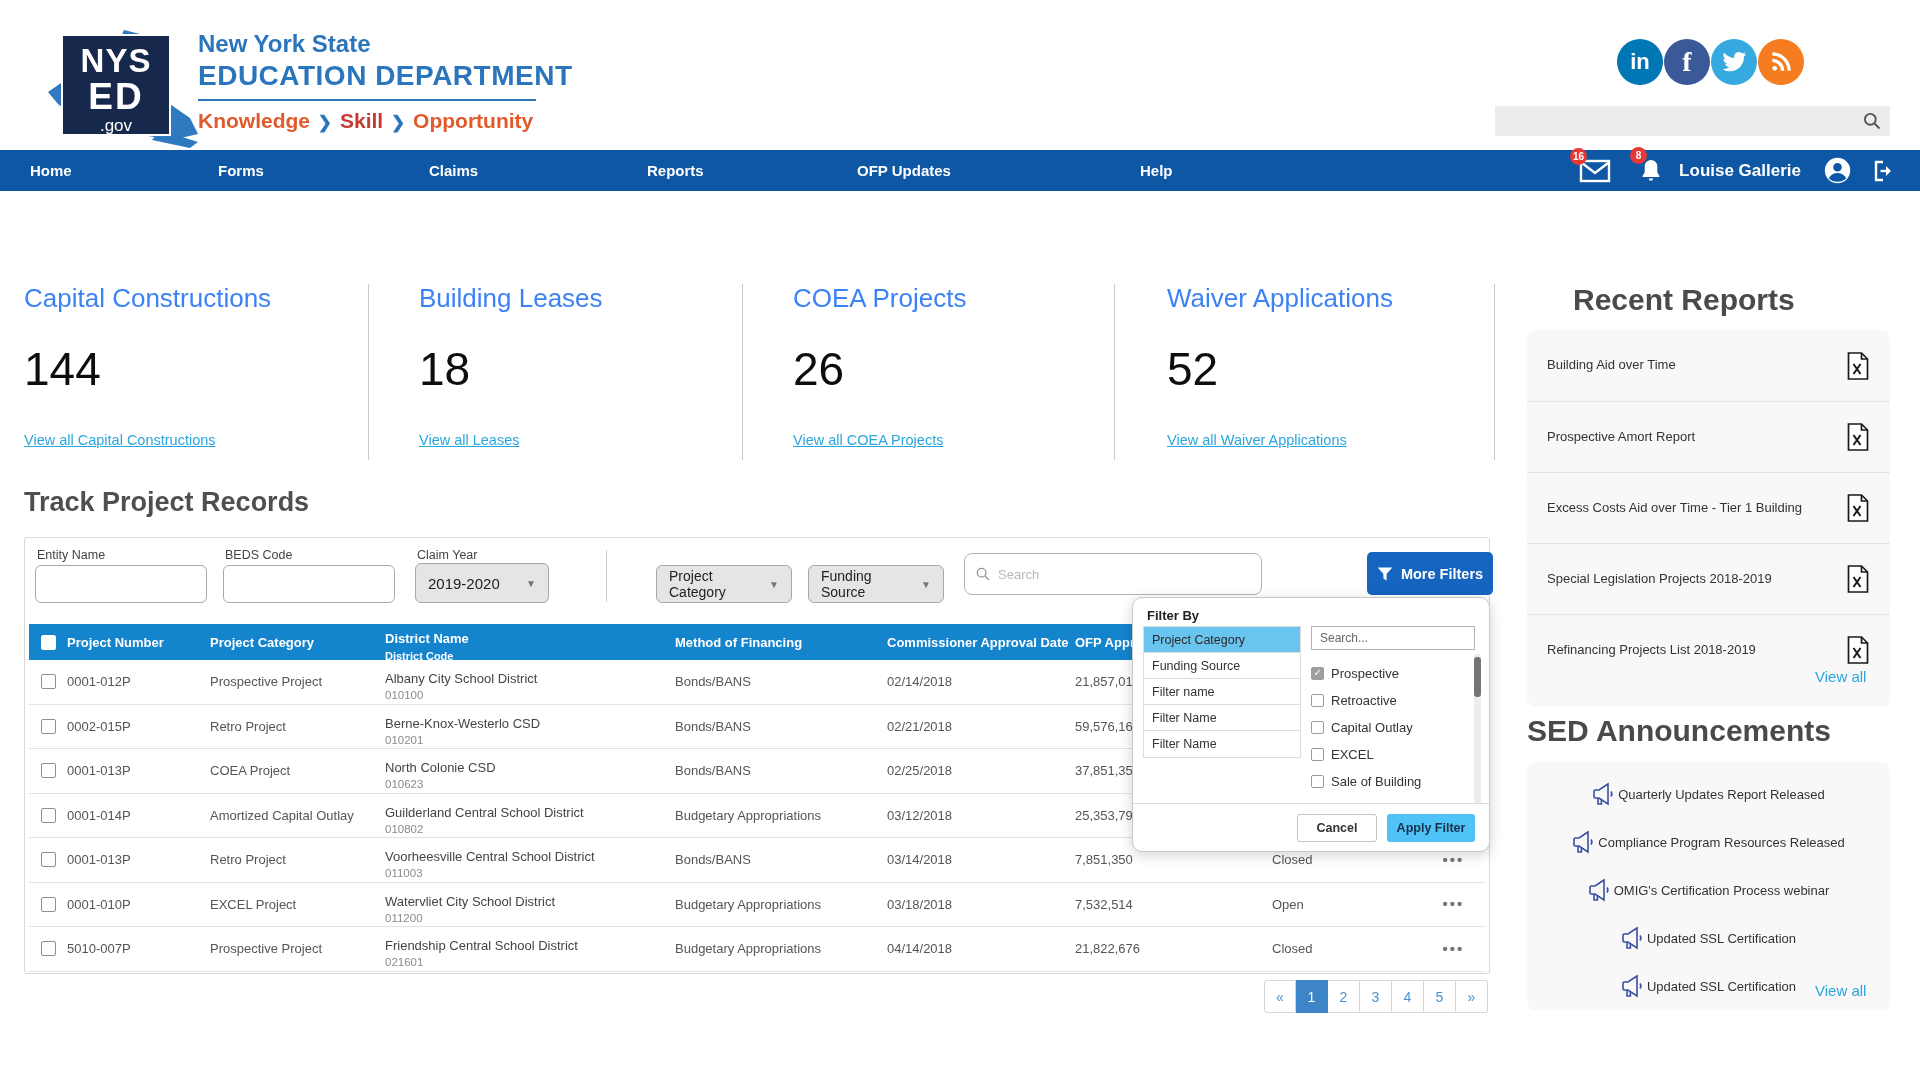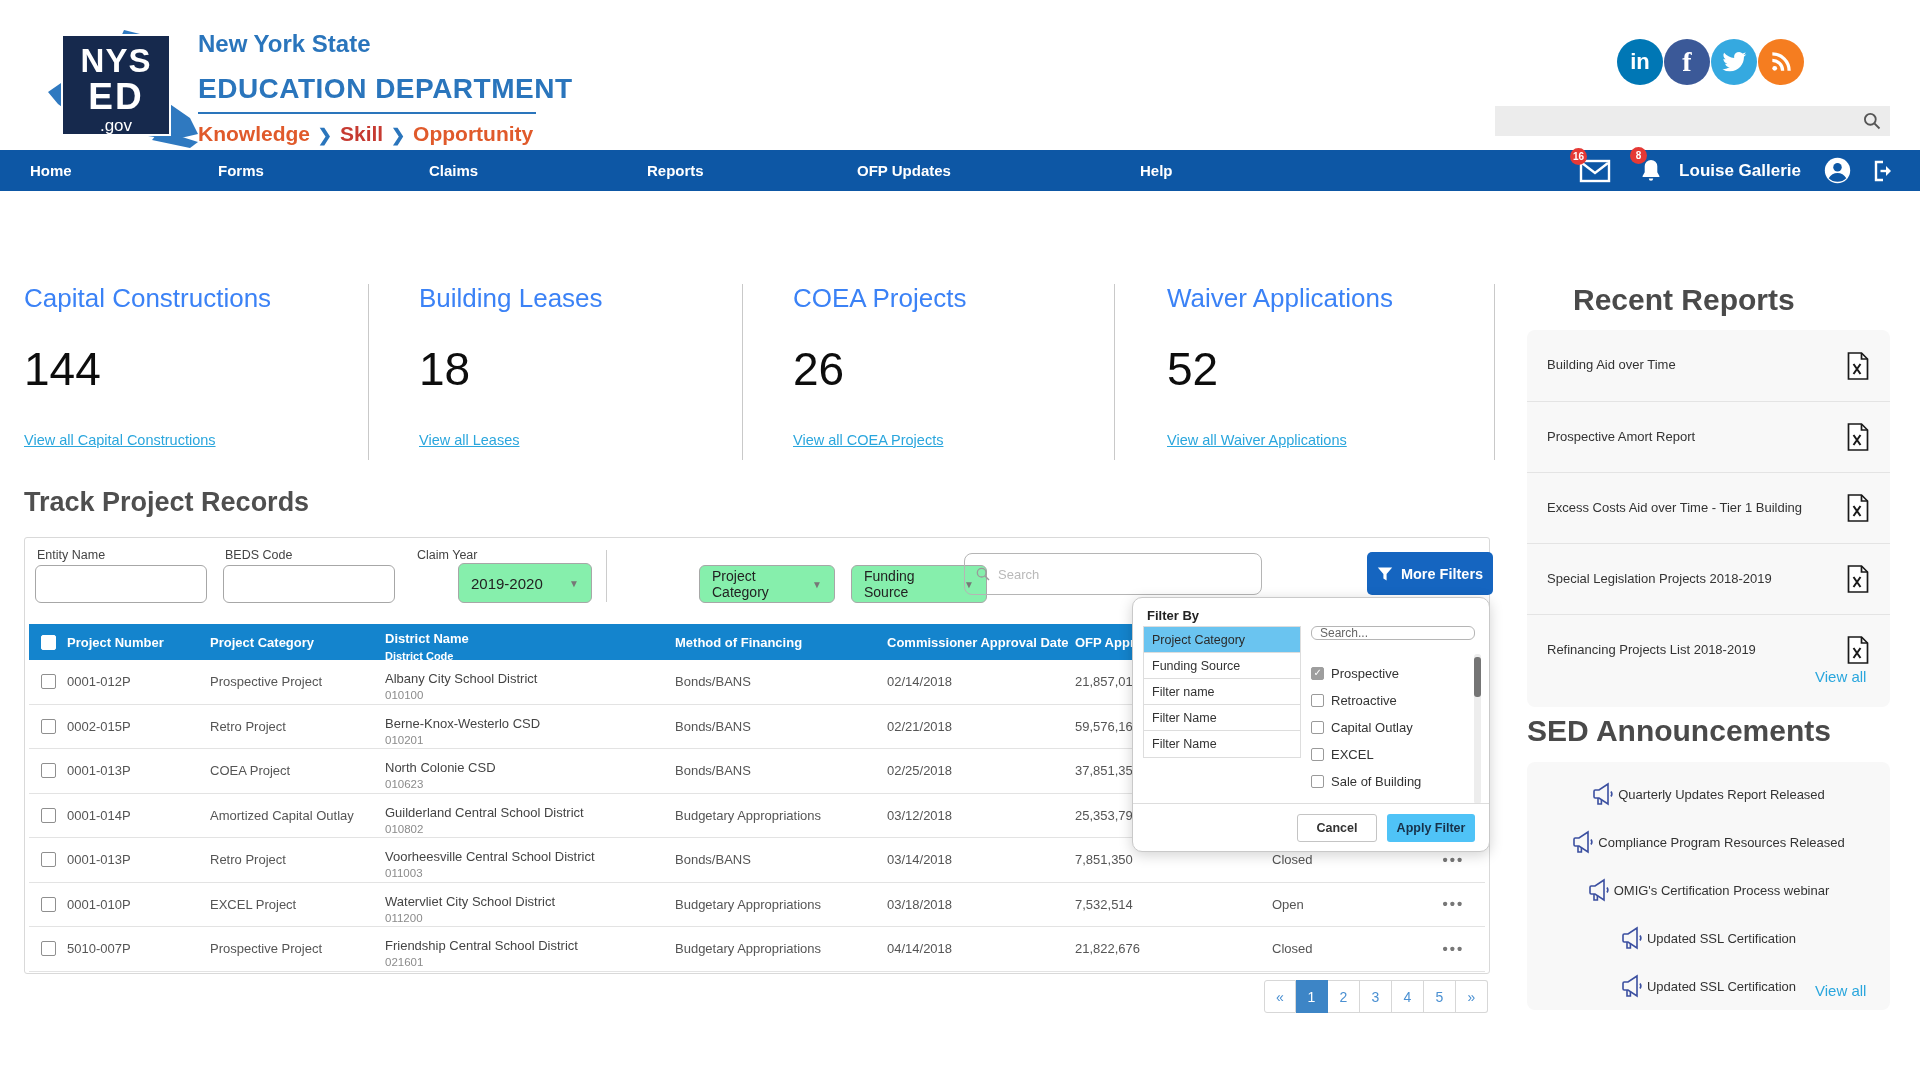--- a/index.html
+++ b/index.html
@@ -11,21 +11,21 @@
   .site-header { position:absolute; top:0; left:0; width:1920px; height:150px; background:#fff;border-radius:12px; }
   .logo { position:absolute; left:40px; top:22px; width:160px; height:126px; }
   .logo-map { position:absolute; left:0; top:0; }
   .logo-box { position:absolute; left:21px; top:12px; width:110px; height:102px; background:#16294d;
               border:2px solid #fff; color:#fff; text-align:center; }
   .logo-nys { font-size:33px; font-weight:bold; letter-spacing:1px; margin-top:6px; }
   .logo-ed  { font-size:37px; font-weight:bold; letter-spacing:2px; line-height:0.9; }
   .logo-gov { font-size:17px; margin-top:3px; }
   .brand-text { position:absolute; left:198px; top:30px; width:420px; }
   .brand-l1 { color:#2a75bc; font-size:24px; font-weight:bold; }
-  .brand-l2 { color:#2a75bc; font-size:28px; font-weight:bold; letter-spacing:0.5px; margin-top:15px; }
+  .brand-l2 { color:#2a75bc; font-size:28px; font-weight:bold; letter-spacing:0.5px; margin-top:2px; }
   .brand-rule { width:338px; height:2px; background:#2a75bc; margin-top:7px; }
   .brand-tagline { margin-top:8px; font-size:21px; font-weight:bold; }
   .tg-k,.tg-o { color:#e05a2b; }
   .tg-s { color:#c63a31; }
   .tg-c { color:#2a75bc; font-size:17px; padding:0 2px; }
   .social-row { position:absolute; left:1617px; top:39px; display:flex; gap:1px; }
   .social { width:46px; height:46px; border-radius:50%; display:flex; align-items:center; justify-content:center;
             color:#fff; cursor:pointer; }
   .social-in { background:#0077b5; font-size:22px; font-weight:bold; }
   .social-fb { background:#3b5998; font-size:28px; font-weight:bold; font-family:"Liberation Serif", serif; }
@@ -57,22 +57,22 @@
 
   
   .records-heading { position:absolute; left:24px; top:487px; font-size:27px; color:#4f4f4f; }
   .records-panel { position:absolute; left:24px; top:537px; width:1466px; height:437px;
                    border:1px solid #d9d9d9; border-radius:3px; background:#fff; }
   .filter-bar { position:relative; width:100%; height:86px; }
   .f-label { position:absolute; top:10px; font-size:12.5px; color:#444; }
   .f-input { position:absolute; top:27px; height:38px; border:1px solid #a7a7a7; border-radius:6px;
              background:#fff; font-size:14px; padding:0 10px; outline:none; }
   .f-select { position:absolute; display:flex; align-items:center; justify-content:space-between;
-              border:1px solid #a7a7a7; border-radius:6px; background:#86efac; font-size:15px; color:#222;
-              padding:0 12px; cursor:pointer;margin-left:43px; }
+              border:1px solid #a7a7a7; border-radius:6px; background:#e5e5e5; font-size:15px; color:#222;
+              padding:0 12px; cursor:pointer; }
   .f-caret { color:#777; font-size:10px; margin-left:8px; }
   .f-vdiv { position:absolute; left:581px; top:12px; width:1px; height:52px; background:#ccc; }
   .f-search { position:absolute; left:939px; top:15px; width:298px; height:42px; border:1px solid #b5b5b5;
               border-radius:8px; display:flex; align-items:center; padding:0 10px; }
   .f-search input { flex:1; border:none; outline:none; font-size:13px; color:#333; }
   .f-search input::placeholder { color:#b9b9b9; }
   .more-filters { position:absolute; left:1342px; top:14px; width:126px; height:43px;
                   background:var(--button_blue,#1565c0); border:none; border-radius:5px; color:#fff;
                   font-size:14.5px; font-weight:bold; display:flex; align-items:center; justify-content:center;
                   gap:8px; cursor:pointer; font-family:"Liberation Sans",sans-serif; }
@@ -110,22 +110,22 @@
 
   
   .popup { position:absolute; left:1132px; top:597px; width:358px; height:255px; background:#fff;
            border:1px solid #c9c9c9; border-radius:10px; box-shadow:0 3px 14px rgba(0,0,0,0.18); z-index:50; }
   .popup-title { position:absolute; left:14px; top:10px; font-size:13px; font-weight:bold; color:#222; }
   .popup-list { position:absolute; left:10px; top:28px; width:158px; border:1px solid #ddd; }
   .popup-list-item { height:26px; display:flex; align-items:center; padding:0 8px; font-size:12.5px;
                      color:#333; border-bottom:1px solid #ddd; cursor:pointer; background:#fff; }
   .popup-list-item:last-child { border-bottom:none; }
   .popup-list-item.selected { background:var(--popup_selected,#6ac4f0); color:#2a2a2a; }
-  .popup-search { position:absolute; left:178px; top:28px; width:164px; height:14px; border:1px solid #b5b5b5;
-                  border-radius:6px; font-size:12px; padding:0 8px; outline:none; color:#333; }
+  .popup-search { position:absolute; left:178px; top:28px; width:164px; height:24px; border:1px solid #b5b5b5;
+                  border-radius:0; font-size:12px; padding:0 8px; outline:none; color:#333; }
   .popup-search::placeholder { color:#666; }
   .popup-opts { position:absolute; left:178px; top:62px; width:155px; }
   .popt { display:flex; align-items:center; gap:7px; height:27px; font-size:13px; color:#333; cursor:pointer; }
   .popt .box { width:13px; height:13px; border:1.5px solid #9a9a9a; border-radius:2px; background:#fff; flex:0 0 auto; }
   .popt .box.checked { background:#9e9e9e; border-color:#9e9e9e; position:relative; }
   .popt .box.checked::after { content:"✓"; color:#fff; font-size:10px; position:absolute; left:1.5px; top:-1px; }
   .popup-scroll { position:absolute; right:8px; top:56px; width:7px; height:150px; background:#ededed; border-radius:3px; }
   .popup-thumb { position:absolute; left:0; top:3px; width:7px; height:40px; background:#757575; border-radius:3px; cursor:pointer; }
   .popup-footline { position:absolute; left:0; right:0; top:205px; height:1px; background:#ddd; }
   .popup-btns { position:absolute; right:14px; top:216px; display:flex; gap:10px; }

